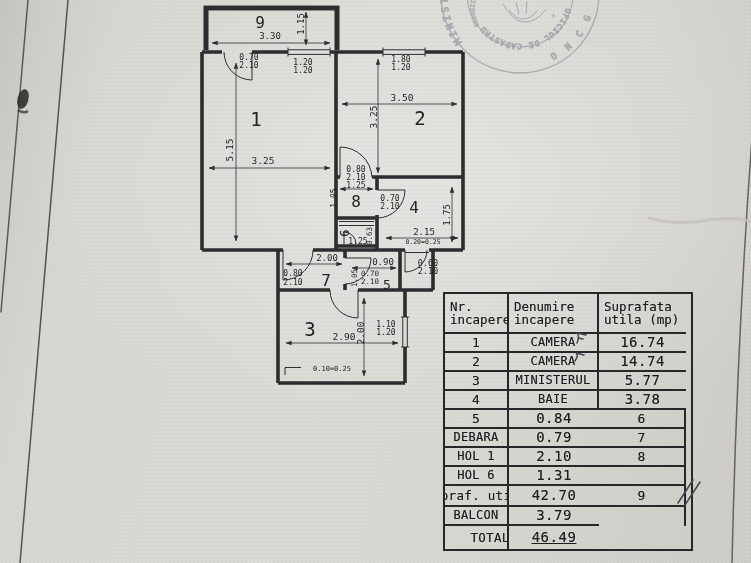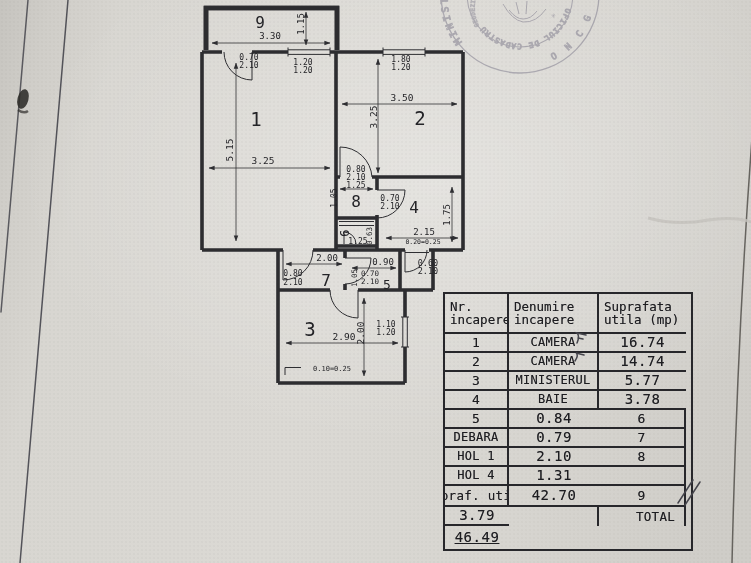--- a/index.html
+++ b/index.html
@@ -89,28 +89,29 @@
 
     <div class="cell num">6</div>
     <div class="cell name">DEBARA</div>
     <div class="cell val lastcol">0.79</div>
 
     <div class="cell num">7</div>
     <div class="cell name">HOL 1</div>
     <div class="cell val lastcol">2.10</div>
 
     <div class="cell num">8</div>
-    <div class="cell name">HOL 4</div>
+    <div class="cell name">HOL 6</div>
     <div class="cell val lastcol">1.31</div>
 
     <div class="cell num"></div>
     <div class="cell name name-wide">Supraf. utila</div>
     <div class="cell val lastcol">42.70</div>
 
     <div class="cell num">9</div>
+    <div class="cell name">BALCON</div>
     <div class="cell val lastcol">3.79</div>
 
     <div class="cell num row-last" style="border-bottom:none;"></div>
     <div class="cell name name-wide" style="border-bottom:none;padding-left:28px;">TOTAL</div>
     <div class="cell val lastcol" style="border-bottom:none;text-decoration:underline;">46.49</div>
   </div>
 
   <svg class="overlay" width="751" height="563" viewBox="0 0 751 563">
     <defs>
       <marker id="arr" viewBox="0 0 8 8" refX="7.5" refY="4" markerWidth="7.5" markerHeight="7.5" orient="auto-start-reverse">

